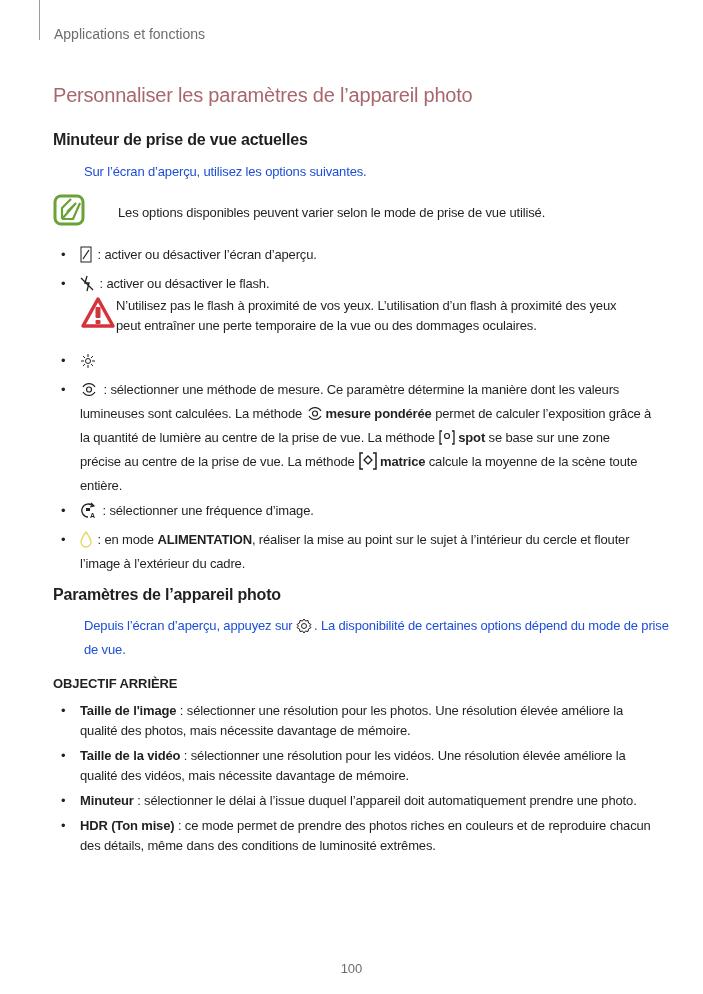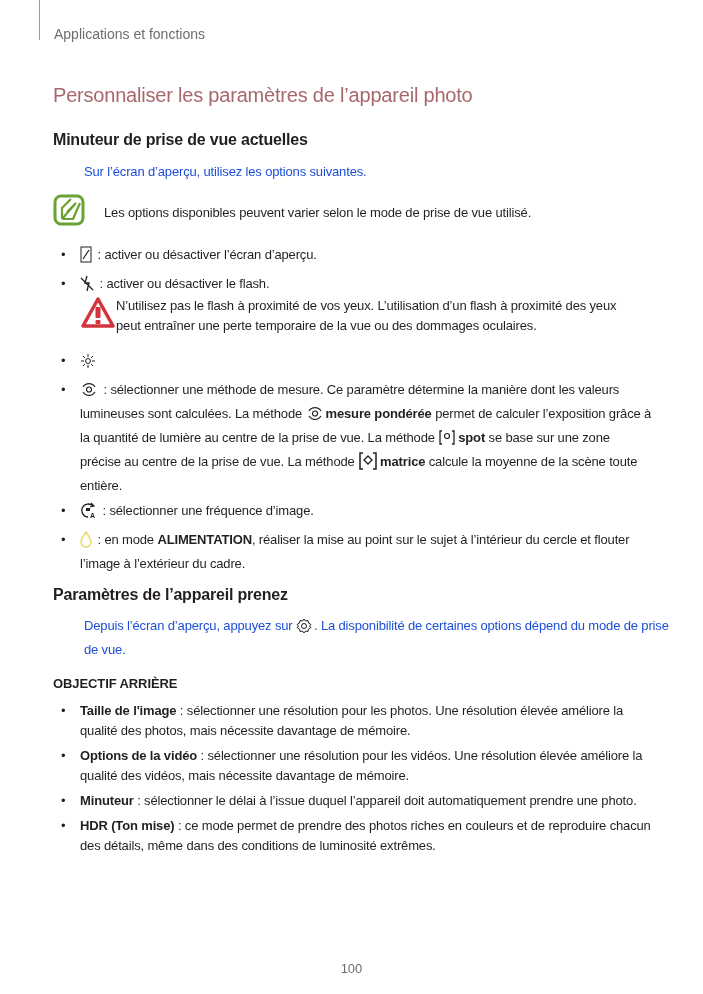--- a/index.html
+++ b/index.html
@@ -6,21 +6,21 @@
   body {
     width: 703px; height: 994px; position: relative; overflow: hidden;
     font-family: "Liberation Sans", sans-serif; color: #231f20;
   }
   .header-rule { position: absolute; left: 39px; top: 0; width: 1px; height: 40px; background: #9a9a9a; }
   .header-text { position: absolute; left: 54px; top: 26px; font-size: 14px; color: #6d6d6d; }
   .page-title { position: absolute; left: 53px; top: 84px; font-size: 20px; font-weight: normal; color: #a8676a; letter-spacing: -0.2px; }
   .h2 { position: absolute; left: 53px; font-size: 16px; font-weight: bold; color: #231f20; letter-spacing: -0.2px; }
   .para { position: absolute; left: 53px; font-size: 13px; line-height: 20px; color: #1d4ed8; letter-spacing: -0.15px; margin-left: 31px; }
   .note { position: absolute; left: 53px; top: 194px; display: flex; align-items: center; }
-  .note .txt { margin-left: 19px; font-size: 13px; letter-spacing: -0.15px; }
+  .note .txt { margin-left: 33px; font-size: 13px; letter-spacing: -0.15px; }
   ul.bullets { position: absolute; left: 53px; margin: 0; padding: 0; list-style: none; width: 600px; }
   ul.bullets li { position: relative; padding-left: 27px; font-size: 13px; line-height: 20px; letter-spacing: -0.15px; margin-bottom: 5px; }
   ul.bullets li .dot { position: absolute; left: 8px; top: 0; }
   .ico { display: inline-block; vertical-align: -4px; margin-right: 2px; }
   .warn { position: absolute; left: 80px; top: 296px; display: flex; }
   .warn .txt { font-size: 13px; line-height: 20px; letter-spacing: -0.15px; width: 520px; }
   .sub { position: absolute; left: 53px; top: 676px; font-size: 13px; font-weight: bold; letter-spacing: -0.1px; }
   .page-num { position: absolute; left: 0; width: 703px; top: 961px; text-align: center; font-size: 13px; color: #6d6d6d; }
   b { font-weight: bold; }
 </style>
@@ -109,28 +109,28 @@
         </svg></span><span> : sélectionner une fréquence d’image.</span>
   </li>
   <li>
     <span class="dot">•</span>
     <span class="ico"><svg width="12" height="17" viewBox="0 0 12 17">
           <path d="M6 1 C6 1 1 8 1 11 A5 5 0 0 0 11 11 C11 8 6 1 6 1 Z" fill="none" stroke="#e6d75a" stroke-width="1.3"></path>
         </svg></span><span> : en mode </span><b>ALIMENTATION</b><span>, réaliser la mise au point sur le sujet à l’intérieur du cercle et flouter l’image à l’extérieur du cadre.</span>
   </li>
 </ul>
 
-<div class="h2" style="top:586px">Paramètres de l’appareil prenez</div>
+<div class="h2" style="top:586px">Paramètres de l’appareil photo</div>
 <div class="para" style="top:616px; width:600px"><span>Depuis l’écran d’aperçu, appuyez sur </span><span class="ico"><svg width="16" height="16" viewBox="0 0 16 16">
         <circle cx="8" cy="8" r="2.5" fill="none" stroke="#231f20" stroke-width="1"></circle>
         <path d="M8 1 L9.5 3 L12 2.5 L12.5 5 L15 6.5 L13.5 8 L15 9.5 L12.5 11 L12 13.5 L9.5 13 L8 15 L6.5 13 L4 13.5 L3.5 11 L1 9.5 L2.5 8 L1 6.5 L3.5 5 L4 2.5 L6.5 3 Z" fill="none" stroke="#231f20" stroke-width="1"></path>
       </svg></span><span>. La disponibilité de certaines options dépend du mode de prise de vue.</span></div>
 
 <div class="sub">OBJECTIF ARRIÈRE</div>
 
 <ul class="bullets" style="top:701px">
   <li><span class="dot">•</span><b>Taille de l'image</b><span> : sélectionner une résolution pour les photos. Une résolution élevée améliore la qualité des photos, mais nécessite davantage de mémoire.</span></li>
-  <li><span class="dot">•</span><b>Options de la vidéo</b><span> : sélectionner une résolution pour les vidéos. Une résolution élevée améliore la qualité des vidéos, mais nécessite davantage de mémoire.</span></li>
+  <li><span class="dot">•</span><b>Taille de la vidéo</b><span> : sélectionner une résolution pour les vidéos. Une résolution élevée améliore la qualité des vidéos, mais nécessite davantage de mémoire.</span></li>
   <li><span class="dot">•</span><b>Minuteur</b><span> : sélectionner le délai à l’issue duquel l’appareil doit automatiquement prendre une photo.</span></li>
   <li><span class="dot">•</span><b>HDR (Ton mise)</b><span> : ce mode permet de prendre des photos riches en couleurs et de reproduire chacun des détails, même dans des conditions de luminosité extrêmes.</span></li>
 </ul>
 
 <div class="page-num">100</div>
 
 </body></html>

